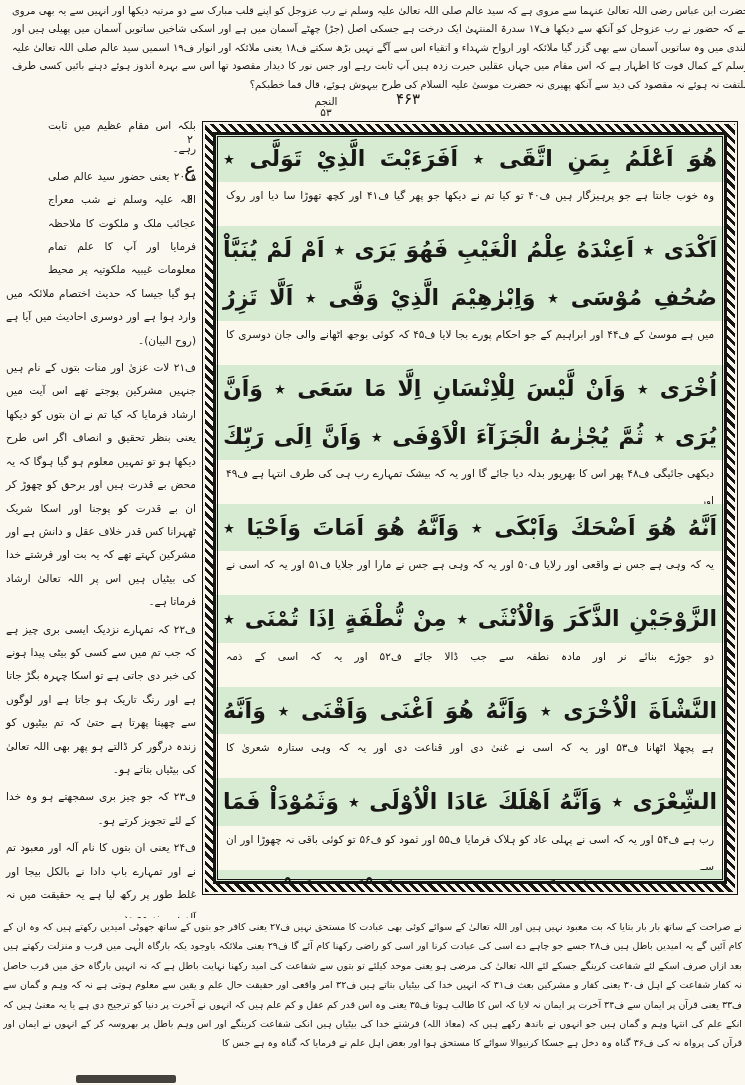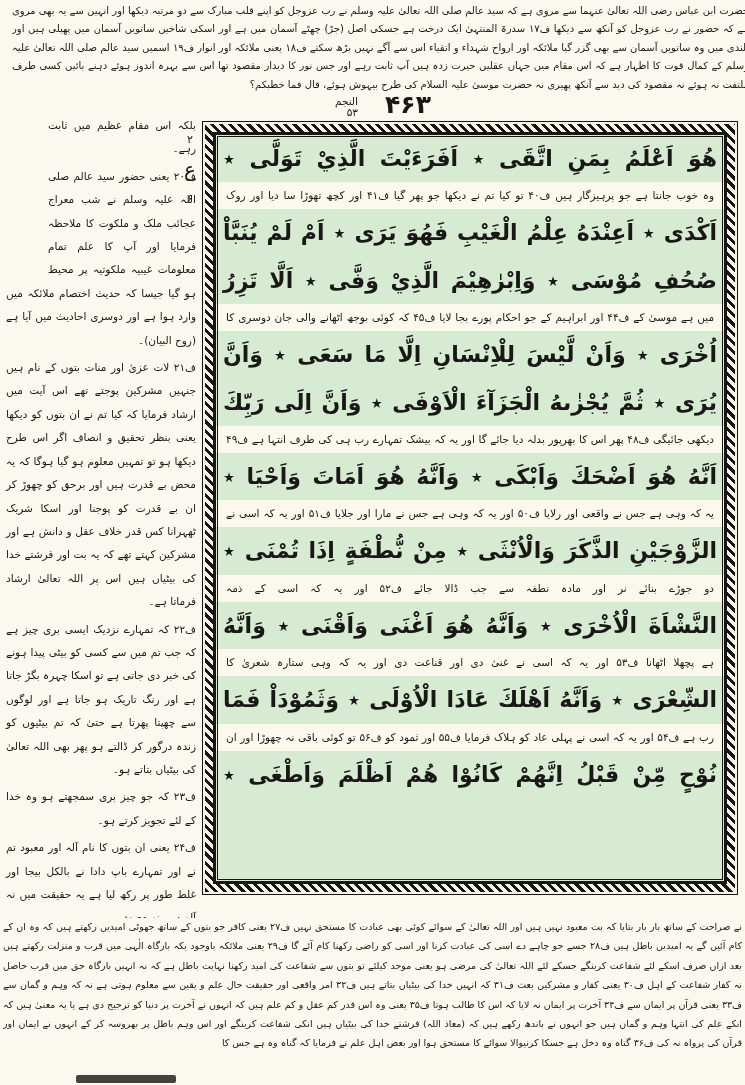--- a/index.html
+++ b/index.html
@@ -12,25 +12,25 @@
   .urdu{direction:rtl;text-align:justify;}
   
   .top-block{
     position:absolute;left:12px;top:2px;width:737px;height:92px;
     font-size:10px;line-height:18.4px;overflow:hidden;
     text-align:justify;
   }
   
   .page-number{
     position:absolute;left:378px;top:90px;width:60px;
-    font-size:25px;font-weight:bold;text-align:center;letter-spacing:2px;
+    font-size:15px;font-weight:normal;text-align:center;letter-spacing:2px;
   }
   .surah-marker{
     position:absolute;left:294px;top:96px;width:64px;
-    font-size:10.5px;text-align:right;line-height:11px;
+    font-size:10.5px;text-align:center;line-height:11px;
   }
   
   .margin-block{
     position:absolute;left:2px;top:110px;width:198px;height:808px;
     font-size:10.5px;line-height:23.4px;overflow:hidden;text-align:justify;
   }
   .margin-block p{margin:4px;text-align:justify;}
   .ruku-spacer{float:left;width:46px;height:150px;}
   .ruku-marker{
     position:absolute;left:178px;top:134px;width:24px;
@@ -55,21 +55,21 @@
     border:3px solid #171615;outline:1px solid #171615;outline-offset:-5px;
     background:#d6ebd1;overflow:hidden;
   }
   .row-ar{
     height:47.4px;line-height:47.4px;font-size:22px;font-weight:bold;
     white-space:nowrap;text-align:justify;text-align-last:justify;
     padding:0 7px;overflow:hidden;
   }
   .row-ar span{display:inline-block;width:100%;text-align:justify;text-align-last:justify;white-space:normal;}
   .row-ur{
-    height:27px;line-height:27px;font-size:10.5px;background:#fbf9ee;
+    height:44px;line-height:27px;font-size:10.5px;background:#fbf9ee;
     text-align:justify;text-align-last:justify;
     padding:0 10px;overflow:hidden;white-space:nowrap;
   }
   .row-ur span{display:inline-block;width:100%;text-align:justify;text-align-last:justify;white-space:normal;}
   
   .footnote-block{
     position:absolute;left:3px;top:917px;width:739px;height:160px;
     font-size:9.5px;line-height:19.4px;overflow:hidden;text-align:justify;
   }
   .scan-smudge{

